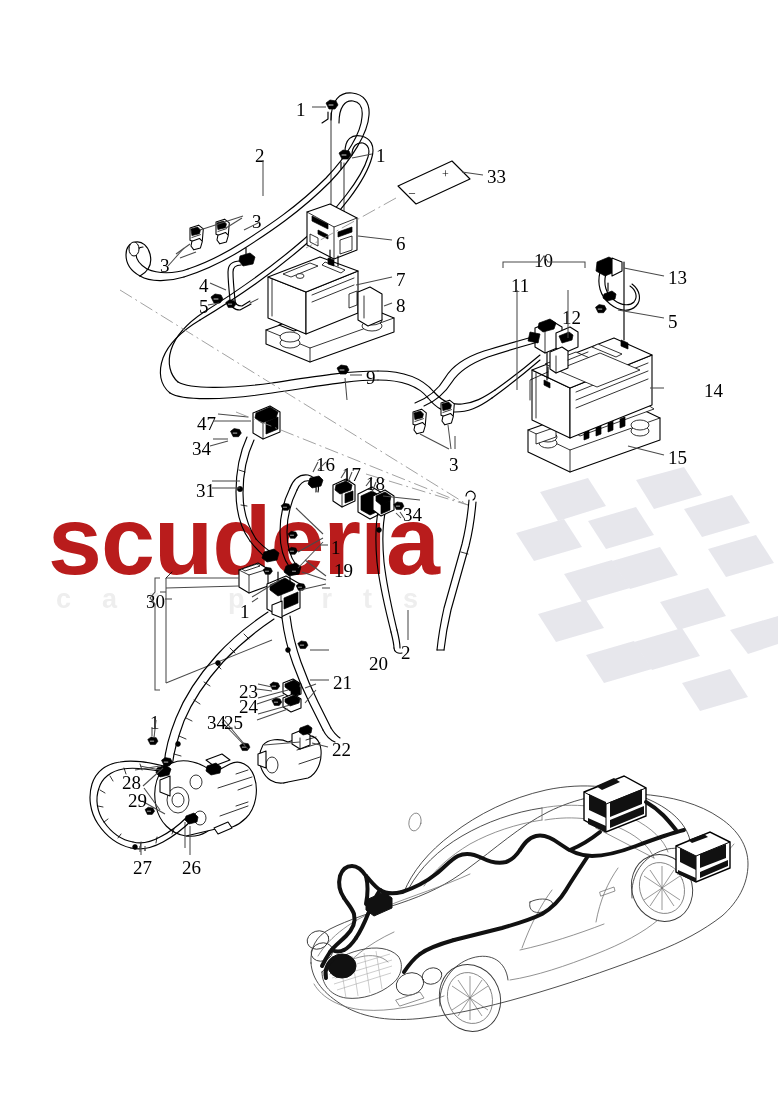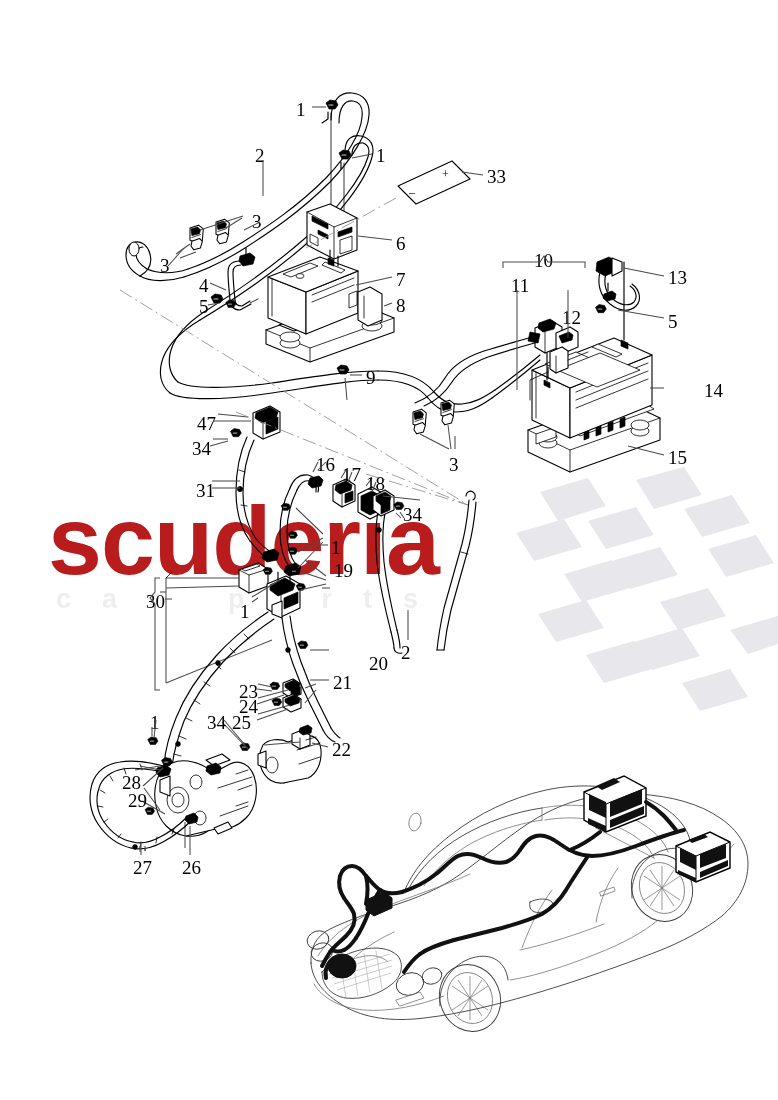--- a/index.html
+++ b/index.html
@@ -676,21 +676,21 @@
   <div class="callout" style="left:403px; top:505px;">34</div>
   <div class="callout" style="left:331px; top:538px;">1</div>
   <div class="callout" style="left:334px; top:561px;">19</div>
   <div class="callout" style="left:146px; top:592px;">30</div>
   <div class="callout" style="left:240px; top:602px;">1</div>
   <div class="callout" style="left:401px; top:643px;">2</div>
   <div class="callout" style="left:333px; top:654px;margin-left:36px;">20</div>
   <div class="callout" style="left:333px; top:673px;">21</div>
   <div class="callout" style="left:239px; top:682px;">23</div>
   <div class="callout" style="left:239px; top:697px;">24</div>
-  <div class="callout" style="left:232px; top:713px;">25</div>
+  <div class="callout" style="left:224px; top:713px;">25</div>
   <div class="callout" style="left:207px; top:713px;">34</div>
   <div class="callout" style="left:150px; top:713px;">1</div>
   <div class="callout" style="left:332px; top:740px;">22</div>
   <div class="callout" style="left:122px; top:773px;">28</div>
   <div class="callout" style="left:128px; top:791px;">29</div>
   <div class="callout" style="left:133px; top:858px;">27</div>
   <div class="callout" style="left:182px; top:858px;">26</div>
 
   <svg style="position:absolute; left:0; top:0; width:778px; height:1100px; pointer-events:none;" viewBox="0 0 778 1100">
     <g fill="none" stroke="#4a4a4a" stroke-width="1.05">

